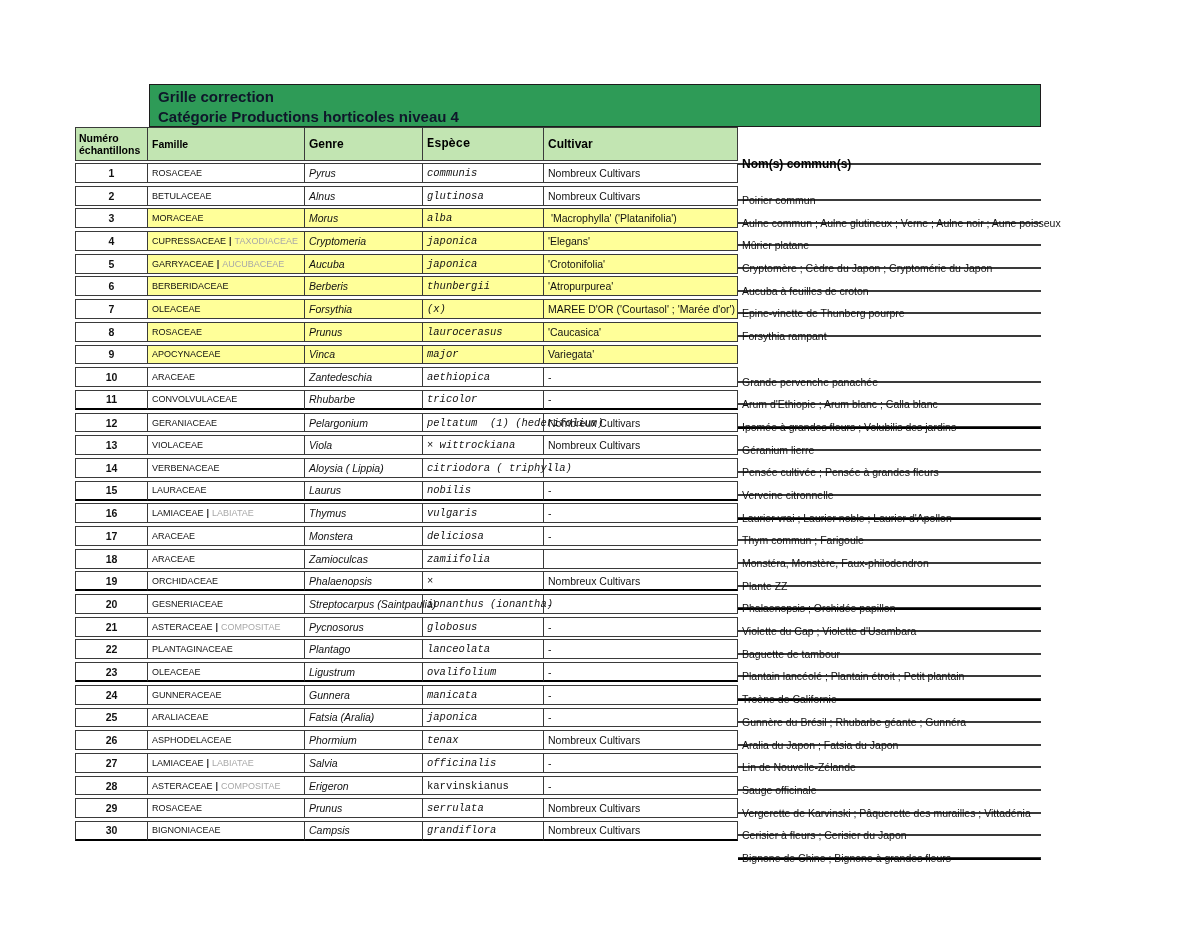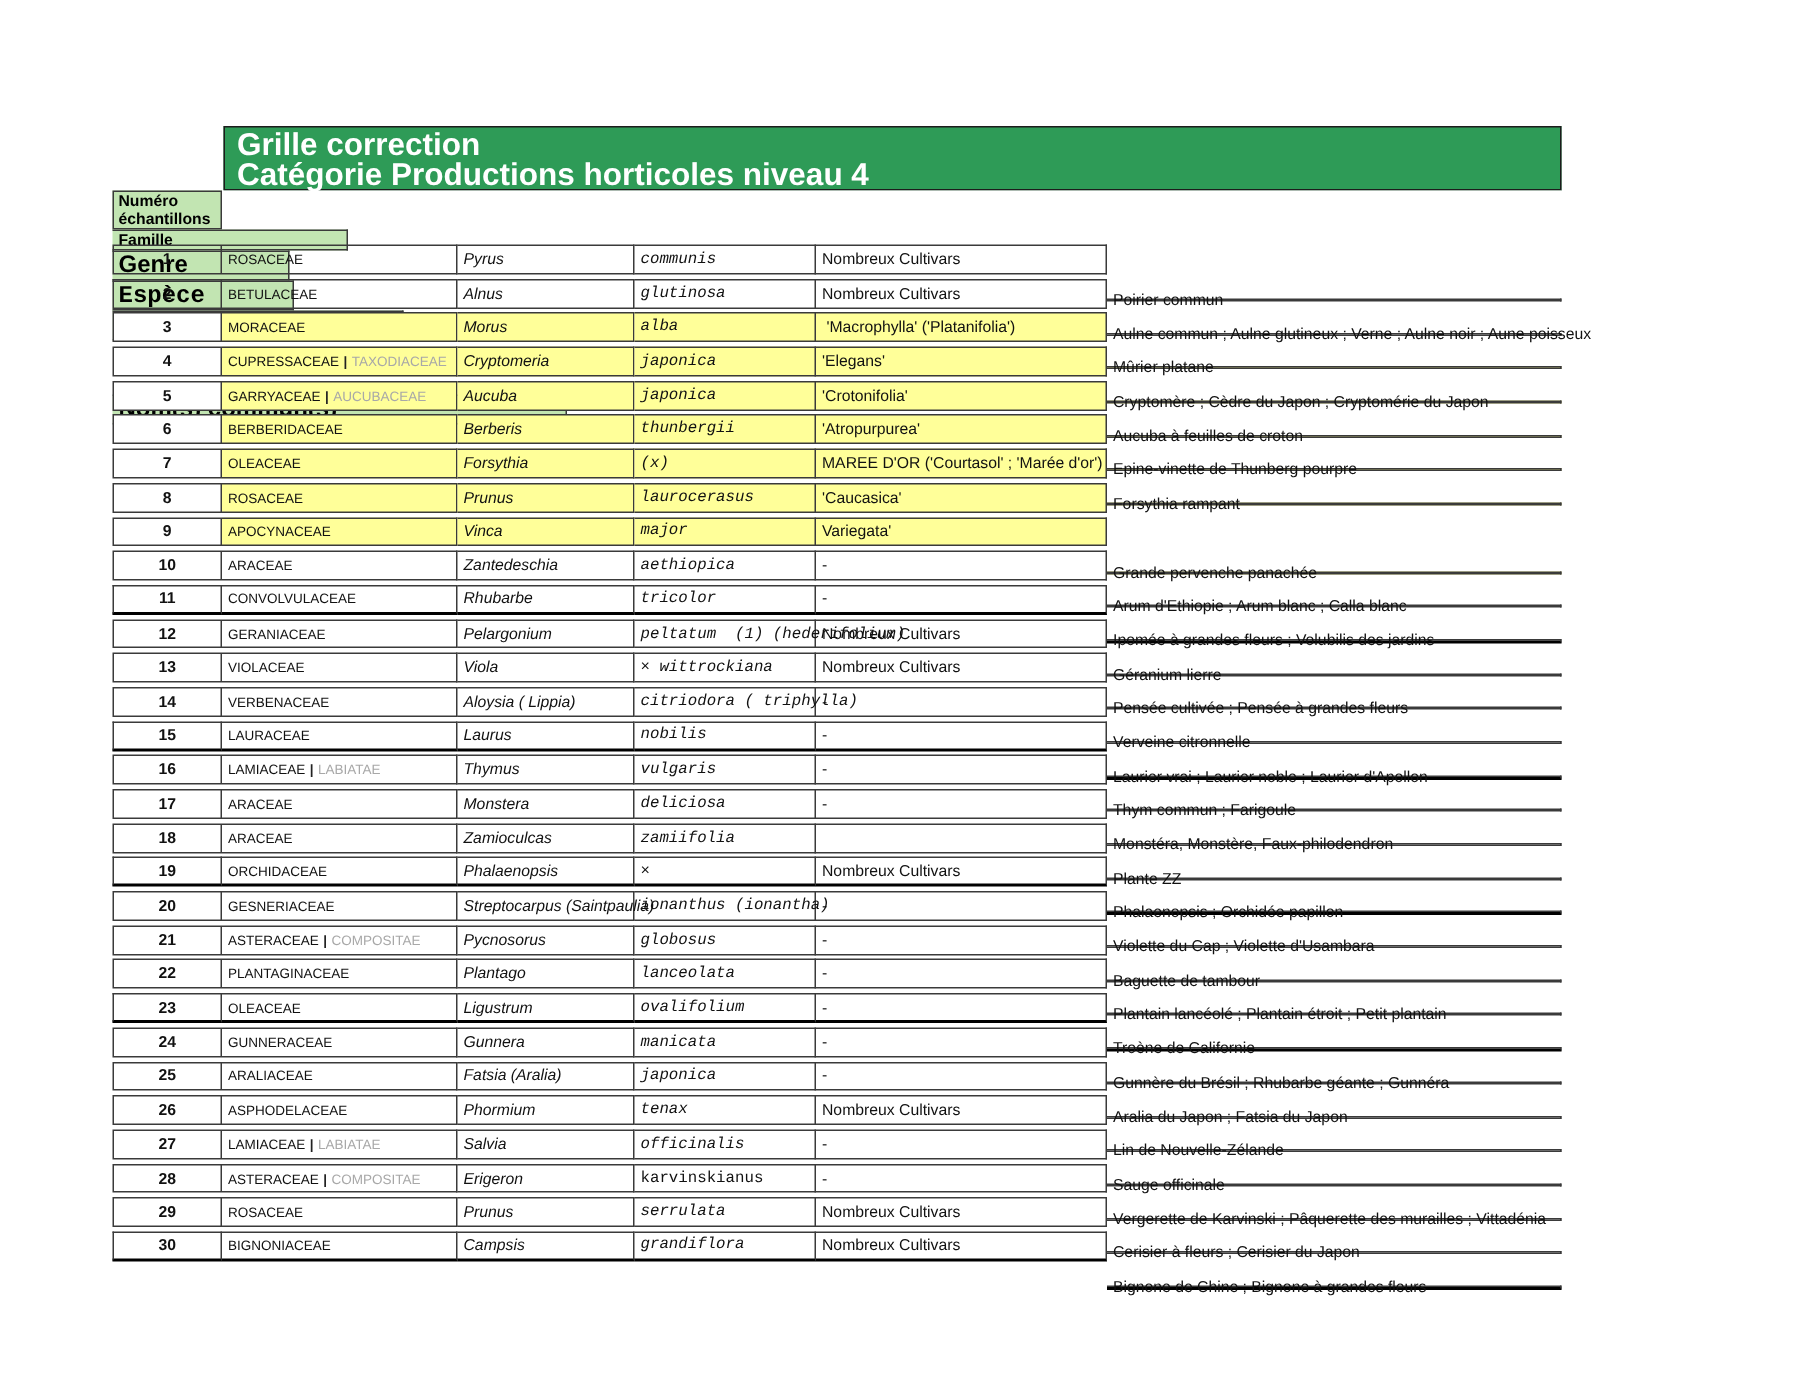--- a/index.html
+++ b/index.html
@@ -3,21 +3,21 @@
 <meta charset="utf-8">
 <style>
   * { margin:0; padding:0; box-sizing:border-box; }
   html,body { background:#ffffff; }
   body { font-family:"Liberation Sans", sans-serif; }
   .sheet { position:relative; width:1204px; height:930px; background:#fff; overflow:hidden; }
 
   .title-bar {
     position:absolute; left:149px; top:84px; width:892px; height:43px;
     background:var(--title-bg,#2e9b57); border:1px solid #1c1c1c;
-    color:#ffffff; font-weight:bold; font-size:21px; line-height:19.5px;
+    color:#0f172a; font-weight:bold; font-size:15px; line-height:19.5px;
     padding:2px 0 0 8px;
   }
 
   .grid { position:absolute; left:75px; top:127px; width:966px; }
 
   .row { display:flex; width:966px; height:19.9px; margin-bottom:2.8px; background:#fff; }
   .row.hl .cell { background:var(--hl,#ffff99); }
   .row.hl .cell.num { background:#fff; }
   .row.end .cell { border-bottom:2.5px solid #000; }
 
@@ -29,24 +29,24 @@
   }
   .cell:first-child { border-left:1px solid #3a3a3a; }
   .cell:nth-child(1){ width:73px; justify-content:center; padding-left:0; font-weight:bold; }
   .cell:nth-child(2){ width:157px; font-size:9px; }
   .cell:nth-child(3){ width:118px; font-style:italic; }
   .cell:nth-child(4){ width:121px; font-style:italic;font-family:Liberation Mono, monospace; }
   .cell:nth-child(5){ width:194px; }
   .cell:nth-child(6){ width:303px;margin-top:36px; }
   .cell.upright { font-style:normal; }
 
-  .hdr { height:34px; margin-bottom:2px;flex-direction:column; }
+  .hdr { height:34px; margin-bottom:2px; }
   .hdr .cell {
     background:var(--header-bg,#c2e5b2); font-weight:bold; font-style:normal;
-    font-size:16px; color:#000;
+    font-size:12px; color:#000;
   }
   .hdr .cell:nth-child(1){ justify-content:flex-start; padding-left:3px;
     white-space:normal; line-height:12px; font-size:10.5px; text-align:left; }
   .hdr .cell:nth-child(2){ font-size:10.5px; }
 
   .fam-sep { color:#222; font-weight:bold; padding:0 3px; }
   .fam-alt { color:var(--alt,#a8a8a8); }
 </style>
 </head>
 <body>

